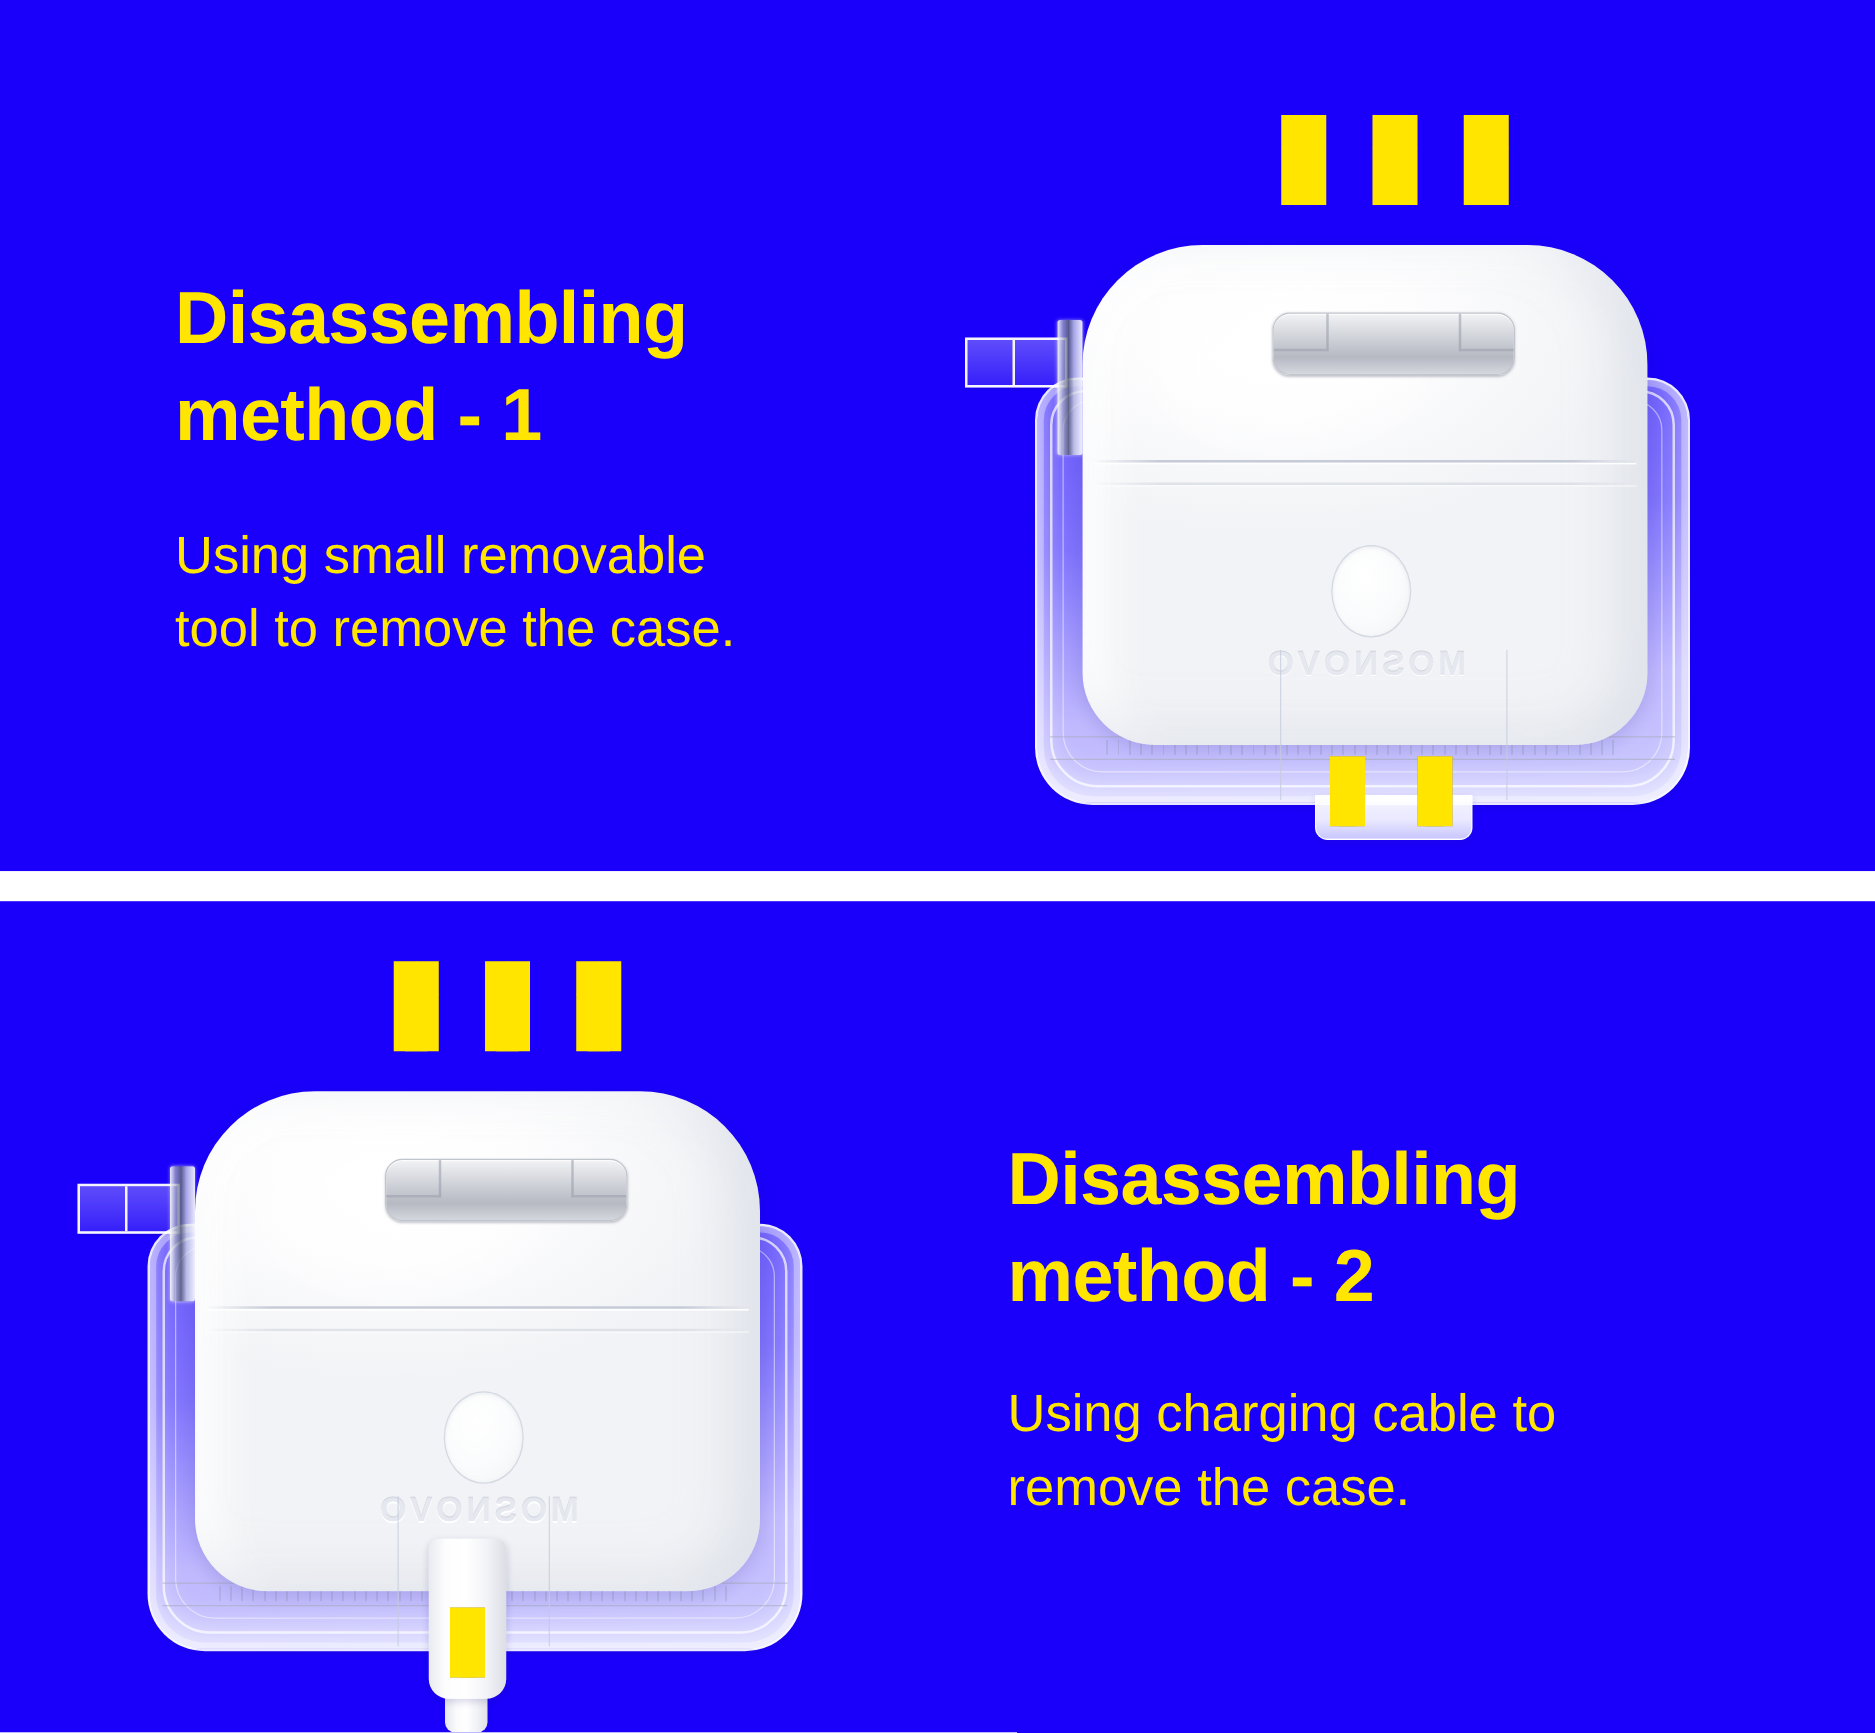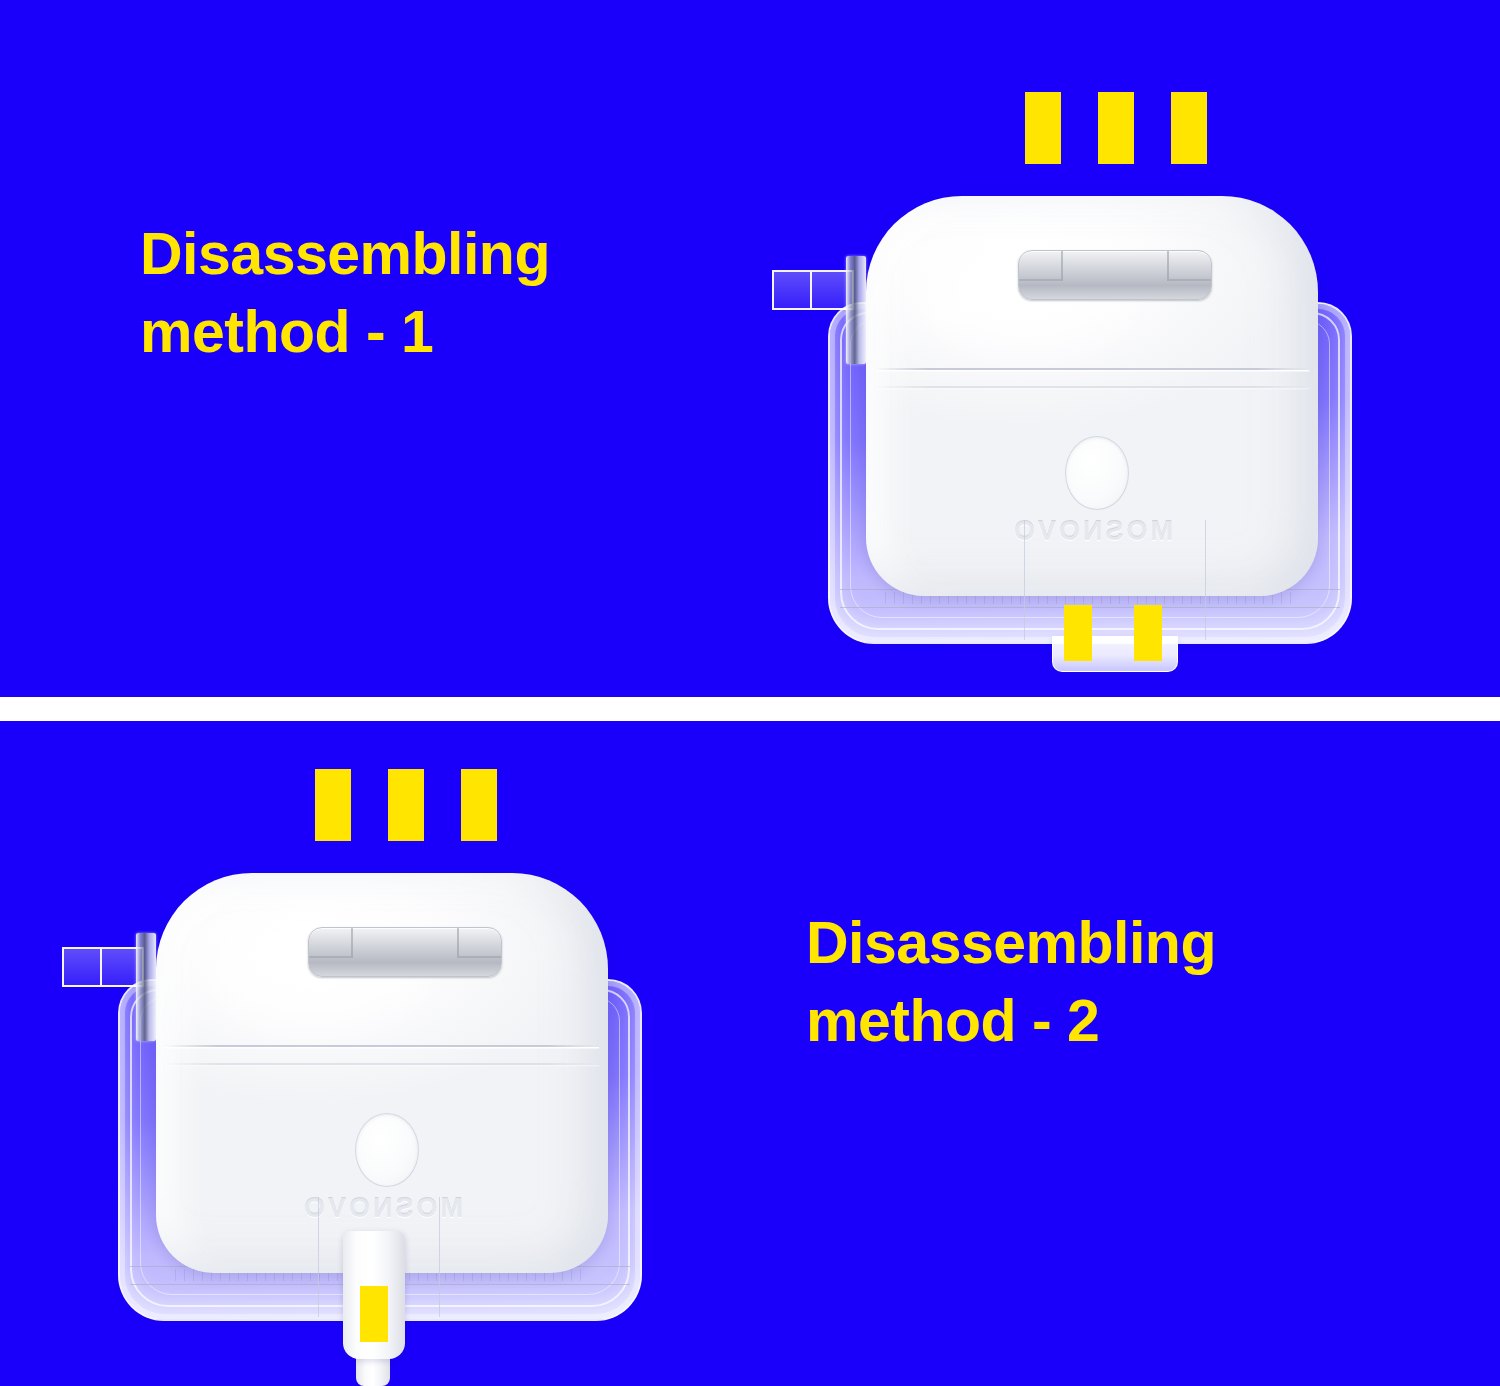--- a/index.html
+++ b/index.html
@@ -290,20 +290,22 @@
 </head>
 <body>
 
 <div id="page">
 
   <div class="panel" id="panel-top">
 
     <div class="text-block" id="text-top">
       <p class="heading">Disassembling
 method - 1</p>
+      <p class="subtext">Using small removable
+tool to remove the case.</p>
     </div>
 
     <div class="product" style="left:770px; top:80px; width:660px; height:580px;">
 
       <div class="arrow-up" style="left:255px; top:12px; width:36px; height:72px;">
         <div class="head" style="border-width:0 18px 27px 18px; border-bottom-color:#ffe500;"></div>
         <div class="shaft" style="width:18px; height:48px;"></div>
       </div>
       <div class="arrow-up" style="left:328px; top:12px; width:36px; height:72px;">
         <div class="head" style="border-width:0 18px 27px 18px; border-bottom-color:#ffe500;"></div>
@@ -360,20 +362,22 @@
     </div>
   </div>
 
   <div class="divider"></div>
 
   <div class="panel" id="panel-bottom">
 
     <div class="text-block" id="text-bottom" style="top:184px;">
       <p class="heading">Disassembling
 method - 2</p>
+      <p class="subtext">Using charging cable to
+remove the case.</p>
     </div>
 
     <div class="product" style="left:60px; top:40px; width:660px; height:625px;">
 
       <div class="arrow-up" style="left:255px; top:8px; width:36px; height:72px;">
         <div class="head" style="border-width:0 18px 27px 18px; border-bottom-color:#ffe500;"></div>
         <div class="shaft" style="width:18px; height:48px;"></div>
       </div>
       <div class="arrow-up" style="left:328px; top:8px; width:36px; height:72px;">
         <div class="head" style="border-width:0 18px 27px 18px; border-bottom-color:#ffe500;"></div>

